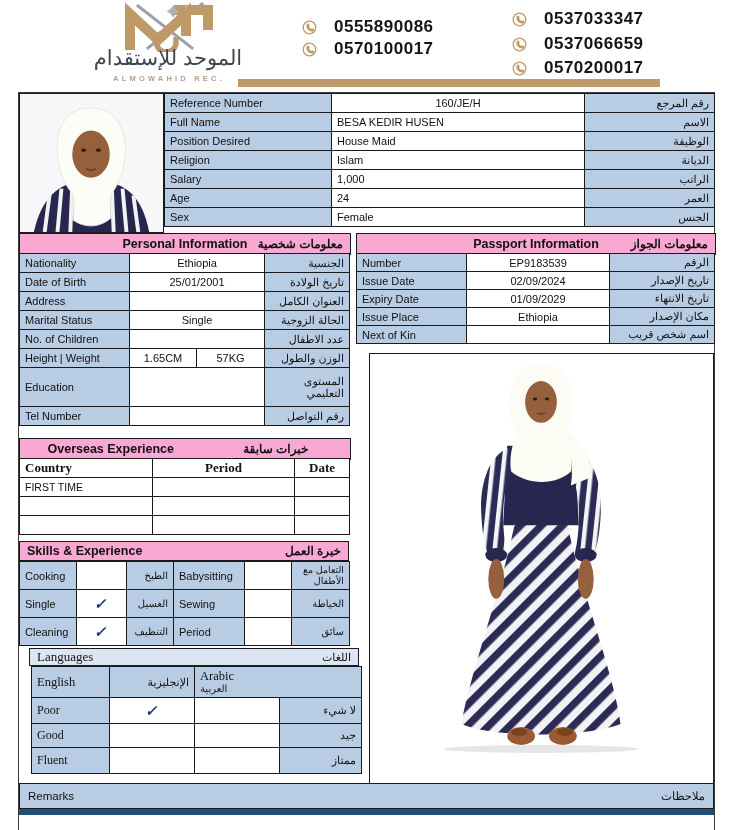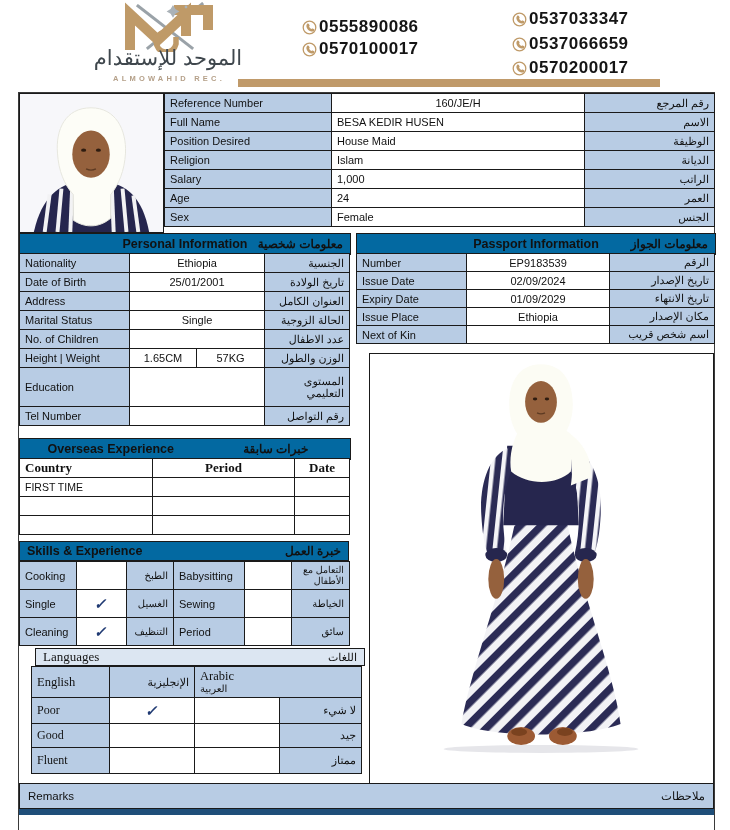--- a/index.html
+++ b/index.html
@@ -5,37 +5,37 @@
   html,body{margin:0;padding:0;background:#fff;}
   .page{position:relative;width:730px;height:830px;background:#ffffff;overflow:hidden;
         font-family:"Liberation Sans",sans-serif;color:#111;}
   .abs{position:absolute;}
 
   
   .logo-arabic{position:absolute;left:88px;top:46px;width:160px;text-align:center;
     font-size:21px;font-weight:normal;color:#3f474d;direction:rtl;}
   .logo-latin{position:absolute;left:88px;top:74px;width:162px;text-align:center;
     font-size:7.5px;letter-spacing:3.2px;color:#b5a089;font-weight:bold;}
-  .phone-row{position:absolute;display:flex;align-items:center;gap:2px;
+  .phone-row{position:absolute;display:flex;align-items:center;gap:17px;
     font-size:17px;font-weight:bold;color:#151515;letter-spacing:.5px;}
   .tan-bar{position:absolute;left:238px;top:79px;width:422px;height:8px;background:#c09a6a;}
 
   
   .form{position:absolute;left:18px;top:92px;width:695px;height:738px;border:1px solid #3a3a3a;}
 
   table.grid{border-collapse:collapse;table-layout:fixed;position:absolute;}
   table.grid td{border:1px solid #1a1a1a;font-size:11px;padding:0 5px;overflow:hidden;
     white-space:nowrap;vertical-align:middle;}
   td.blue{background:#b8cce4;}
   td.white{background:#ffffff;}
   .ar{text-align:right;direction:rtl;}
   .ctr{text-align:center;}
   .wrap{white-space:normal !important;line-height:1.1;}
 
-  .sec{position:absolute;background:#0369a1;border:1px solid #1a1a1a;font-weight:bold;
+  .sec{position:absolute;background:#f9a8d4;border:1px solid #1a1a1a;font-weight:bold;
     font-size:12.5px;display:flex;align-items:center;}
   .sec .en{flex:1;text-align:center;}
   .sec .ar-lbl{position:absolute;right:7px;direction:rtl;font-size:12px;}
   .sec.split .en{flex:none;width:55%;text-align:center;}
   .sec.split .ar-mid{flex:1;text-align:center;direction:rtl;font-size:12px;font-weight:bold;}
   .sec.lr{padding:0 7px;}
   .sec.lr .en{text-align:left;}
 
   .serif{font-family:"Liberation Serif",serif;}
   .chk{display:inline-block;color:#203a73;font-weight:bold;font-size:15px;transform:skewX(-12deg);}
@@ -375,21 +375,21 @@
         <td class="blue">Cleaning</td>
         <td class="white ctr"><span class="chk">✓</span></td>
         <td class="blue ar" style="font-size:10px">التنظيف</td>
         <td class="blue">Period</td>
         <td class="white ctr"><span class="chk"></span></td>
         <td class="blue ar" style="font-size:10px">سائق</td>
       </tr>
     </tbody>
       </table>
 
-    <div class="sec lr serif" style="left:16px;top:555px;width:330px;height:18px;box-sizing:border-box;background:#dce6f2;font-weight:normal;font-size:13px">
+    <div class="sec lr serif" style="left:10px;top:555px;width:330px;height:18px;box-sizing:border-box;background:#dce6f2;font-weight:normal;font-size:13px">
       <span class="en" style="flex:1">Languages</span>
       <span class="ar-lbl" style="font-weight:normal;font-size:11px">اللغات</span>
     </div>
     <table class="grid" style="left:12px;top:573px;width:330px">
       <colgroup>
           <col style="width:78px">
           <col style="width:85px">
           <col style="width:85px">
           <col style="width:82px">
         </colgroup>

